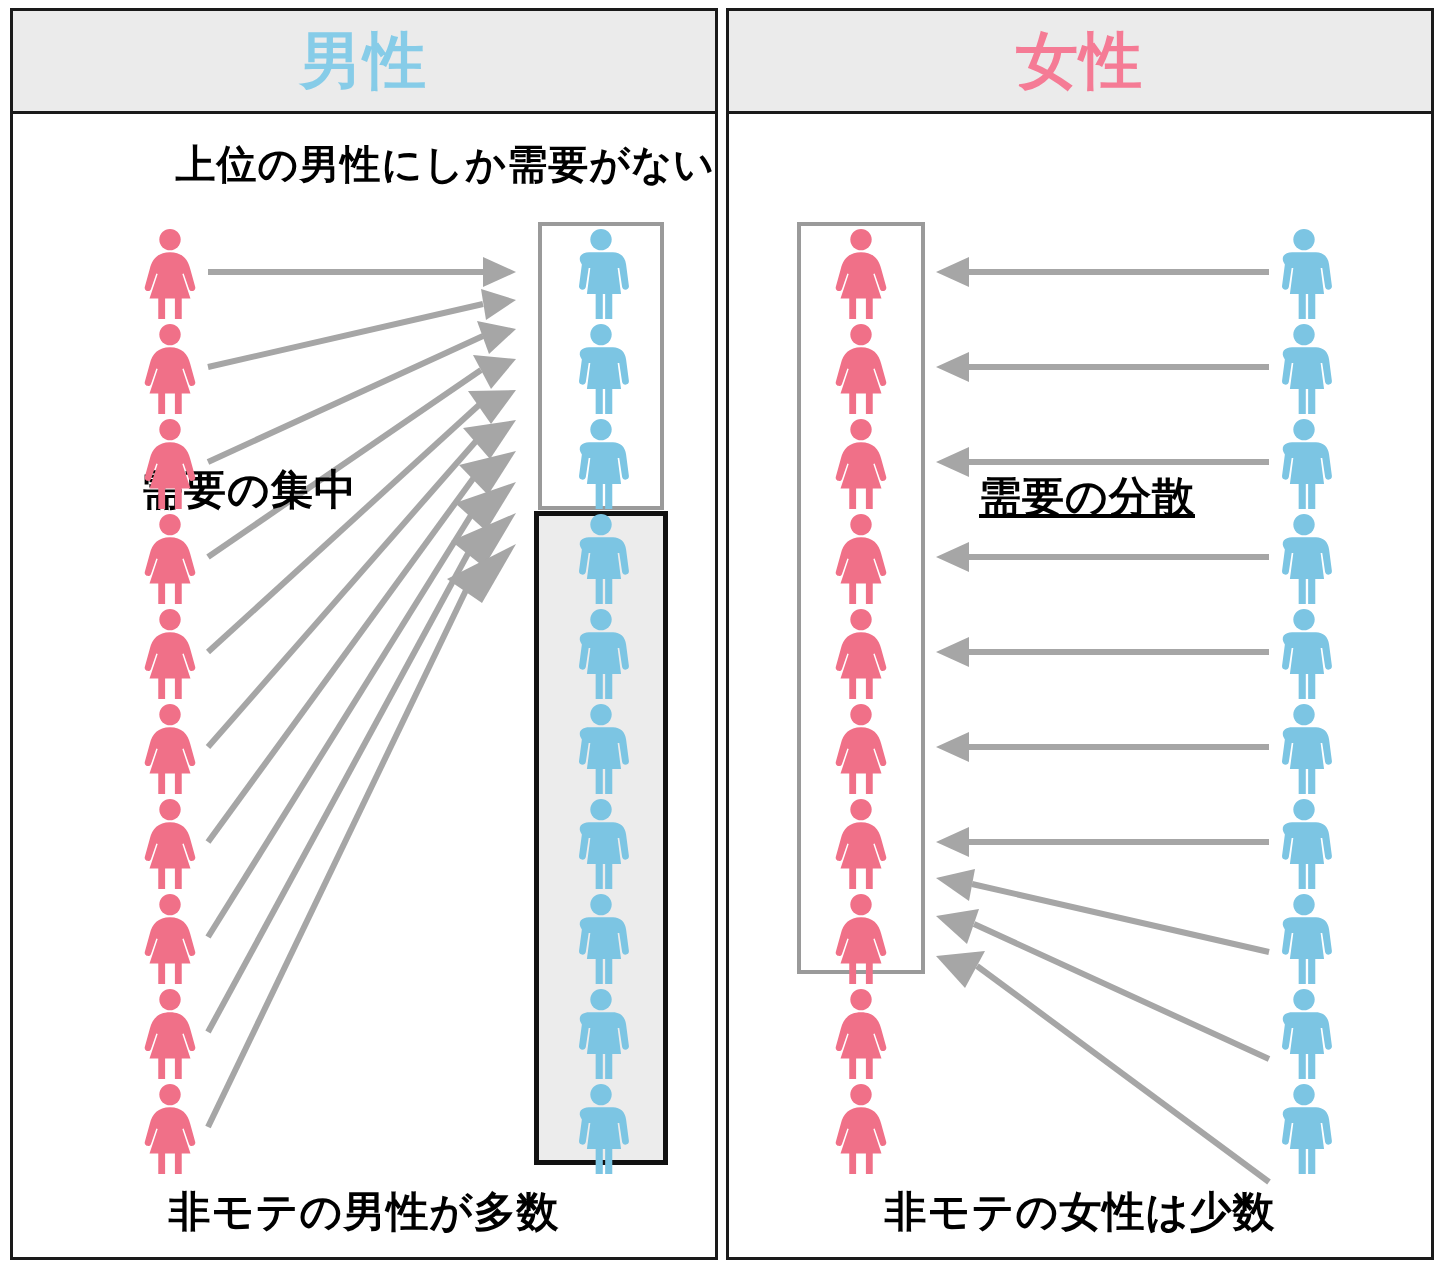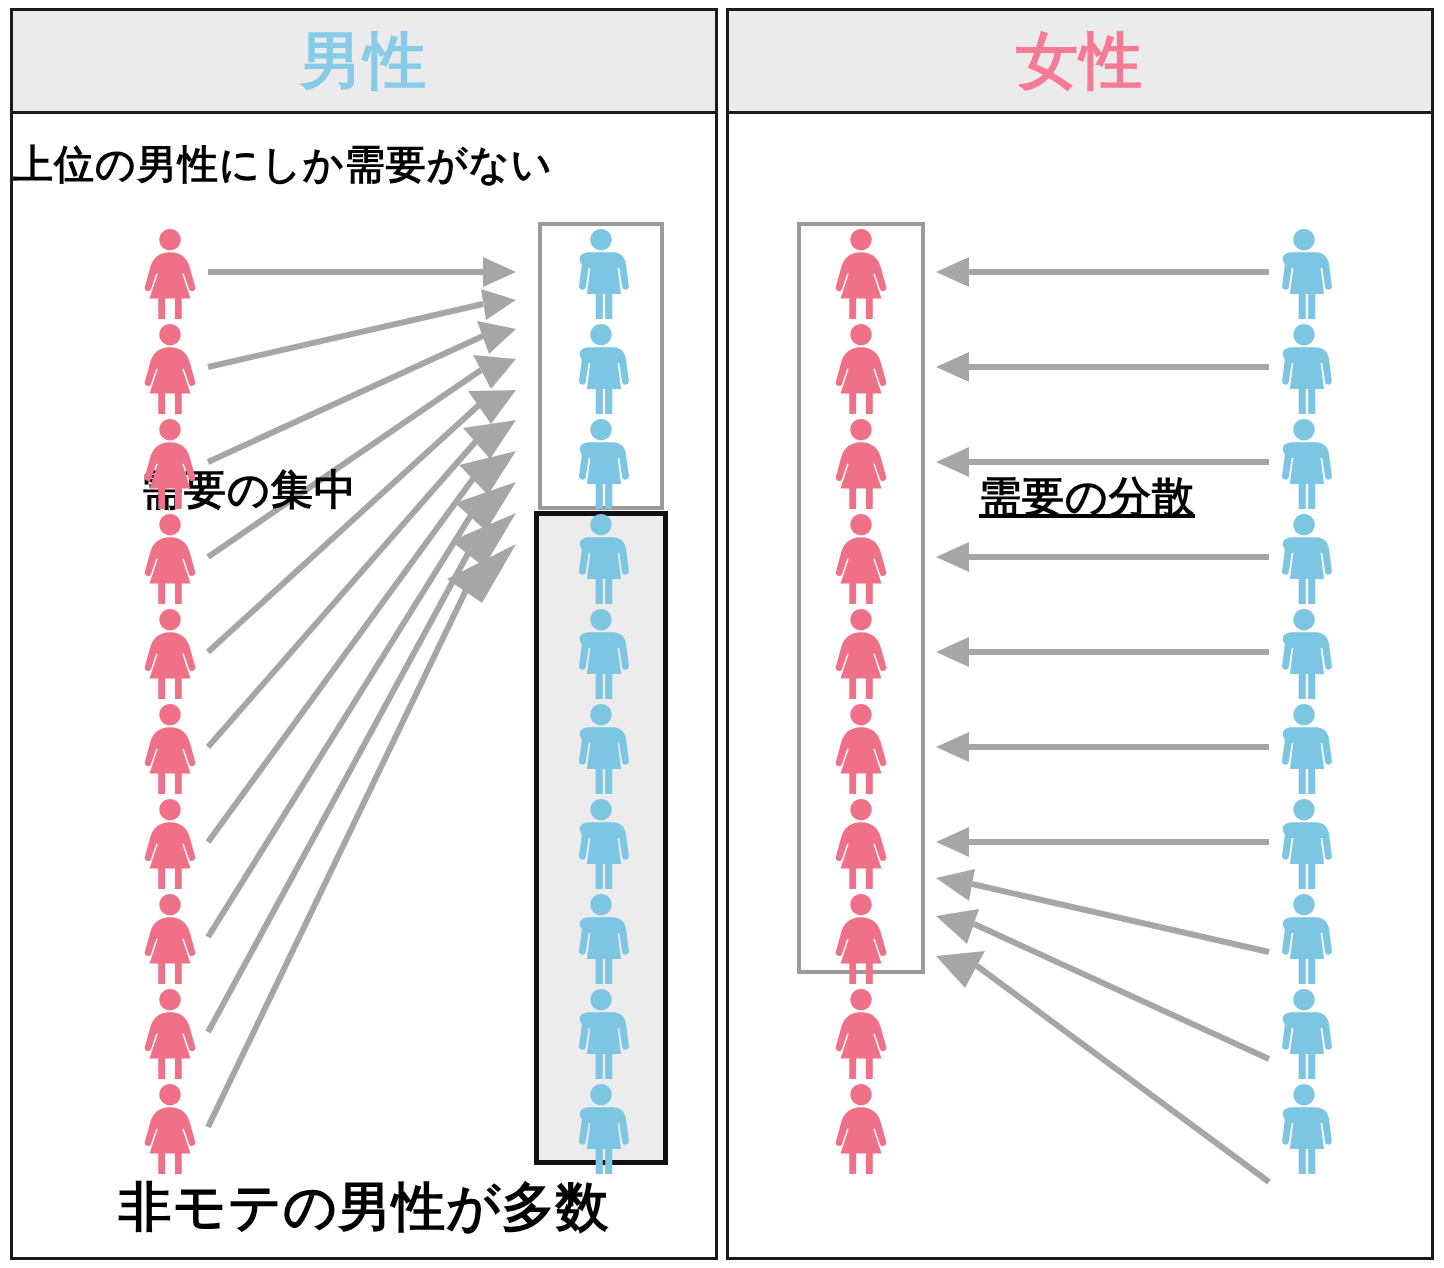--- a/index.html
+++ b/index.html
@@ -56,35 +56,35 @@
     top:103px;
     width:100%;
     height:1143px;
   }
 
   .subhead{
     position:absolute;
     left:0;
     top:30px;
     width:100%;
-    text-align:left;
+    text-align:right;
     font-size:40px;
     font-weight:700;
     color:#000000;
     letter-spacing:1px;
     line-height:1;
   }
 
   .footnote{
     position:absolute;
     left:0;
     bottom:24px;
     width:100%;
     text-align:center;
-    font-size:53px;
+    font-size:42px;
     font-weight:700;
     color:#000000;
     letter-spacing:1px;
     line-height:1;
   }
 
   
   .col{
     position:absolute;
     width:90px;
@@ -547,16 +547,17 @@
         <div class="person">
           <svg viewBox="0 0 60 64">
               <g fill="#7cc5e3">
                 <circle cx="30" cy="8.5" r="7.2"></circle>
                 <path d="M22 17h16c5.1 0 8.3 3.3 8.9 8.2l1.9 14.6c.35 2.8-4.2 3.4-4.6.5l-1.9-12.6h-1.1l2.3 17.5h-5.9V62h-4.8V45.2h-1.6V62h-4.8V45.2h-5.9l2.3-17.5h-1.1l-1.9 12.6c-.4 2.9-4.95 2.3-4.6-.5l1.9-14.6C13.7 20.3 16.9 17 22 17z"></path>
               </g>
             </svg>
         </div>
       </div>
 
+      <div class="footnote">非モテの女性は少数</div>
     </div>
   </div>
 
 </div>
 
 </body></html>

